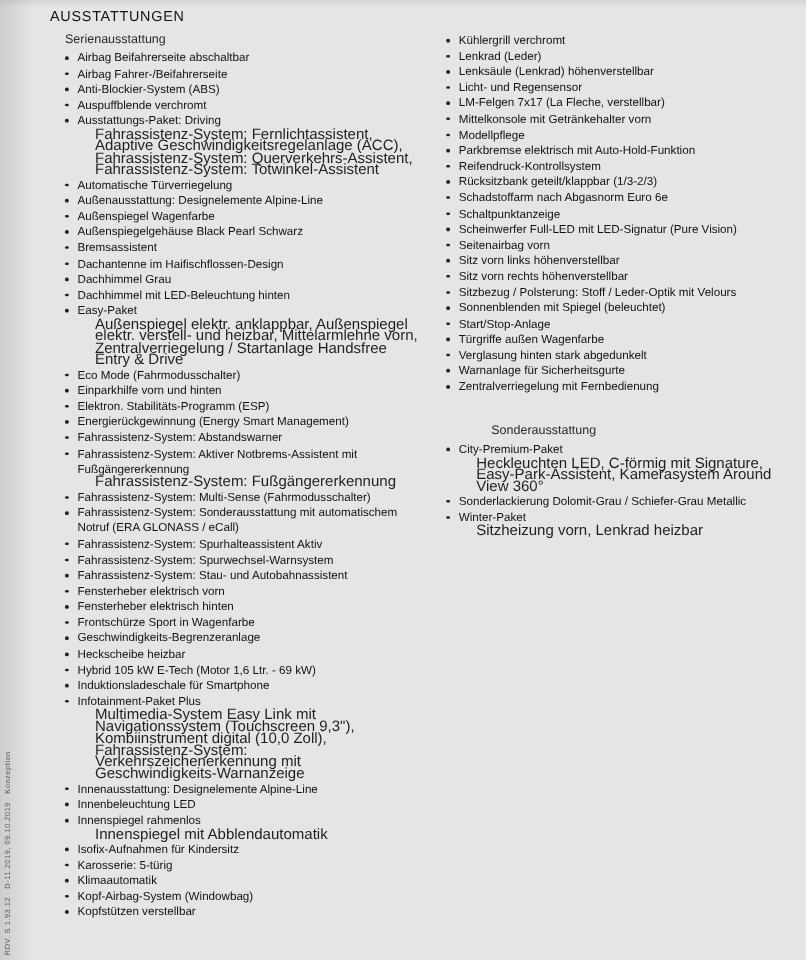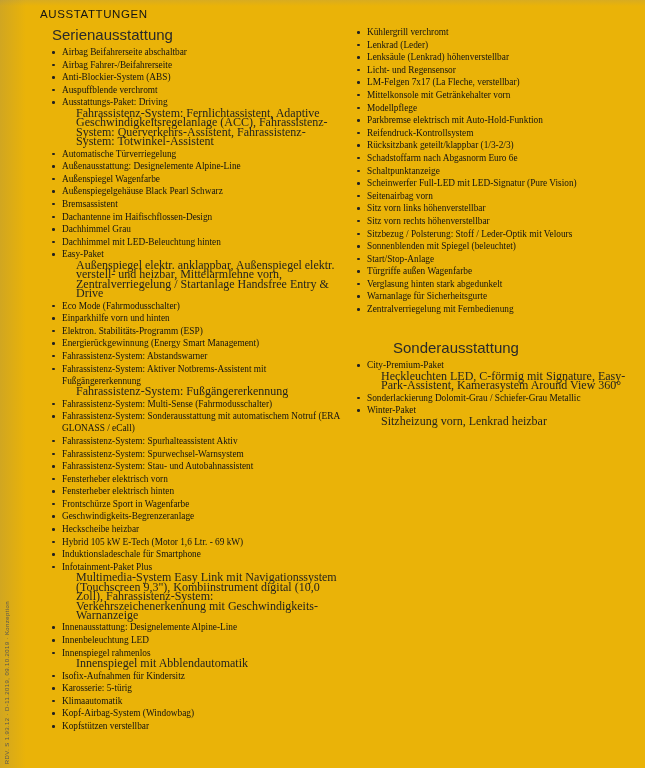--- a/index.html
+++ b/index.html
@@ -11,21 +11,21 @@
     width: 645px;
     height: 768px;
     font-family: "Liberation Sans", sans-serif;
     color: #1b1b1b;
     position: relative;
     overflow: hidden;
   }
   .page {
     position: absolute;
     inset: 0;
-    background: #eab308;
+    background: #e5e5e5;
   }
   .title {
     position: absolute;
     left: 40px;
     top: 8px;
     font-size: 11.5px;
     letter-spacing: 0.6px;
     color: #141414;
   }
   .col {
@@ -34,29 +34,28 @@
   }
   .col-left {
     left: 40px;
     width: 300px;
   }
   .col-right {
     left: 345px;
     width: 290px;
   }
   .section-head {
-    font-size: 15px;
+    font-size: 10px;
     color: #2a2a2a;
     margin: 0 0 3px 12px;
   }
   ul.items {
     list-style: none;
     margin: 0;
     padding: 0;
-    font-family: Liberation Serif, serif;
   }
   ul.items > li {
     position: relative;
     margin: 0 0 0.5px 0;
     padding: 0 0 0 22px;
     font-size: 9.3px;
     line-height: 12.1px;
     color: #121212;
   }
   ul.items > li.has-bullet::before {

